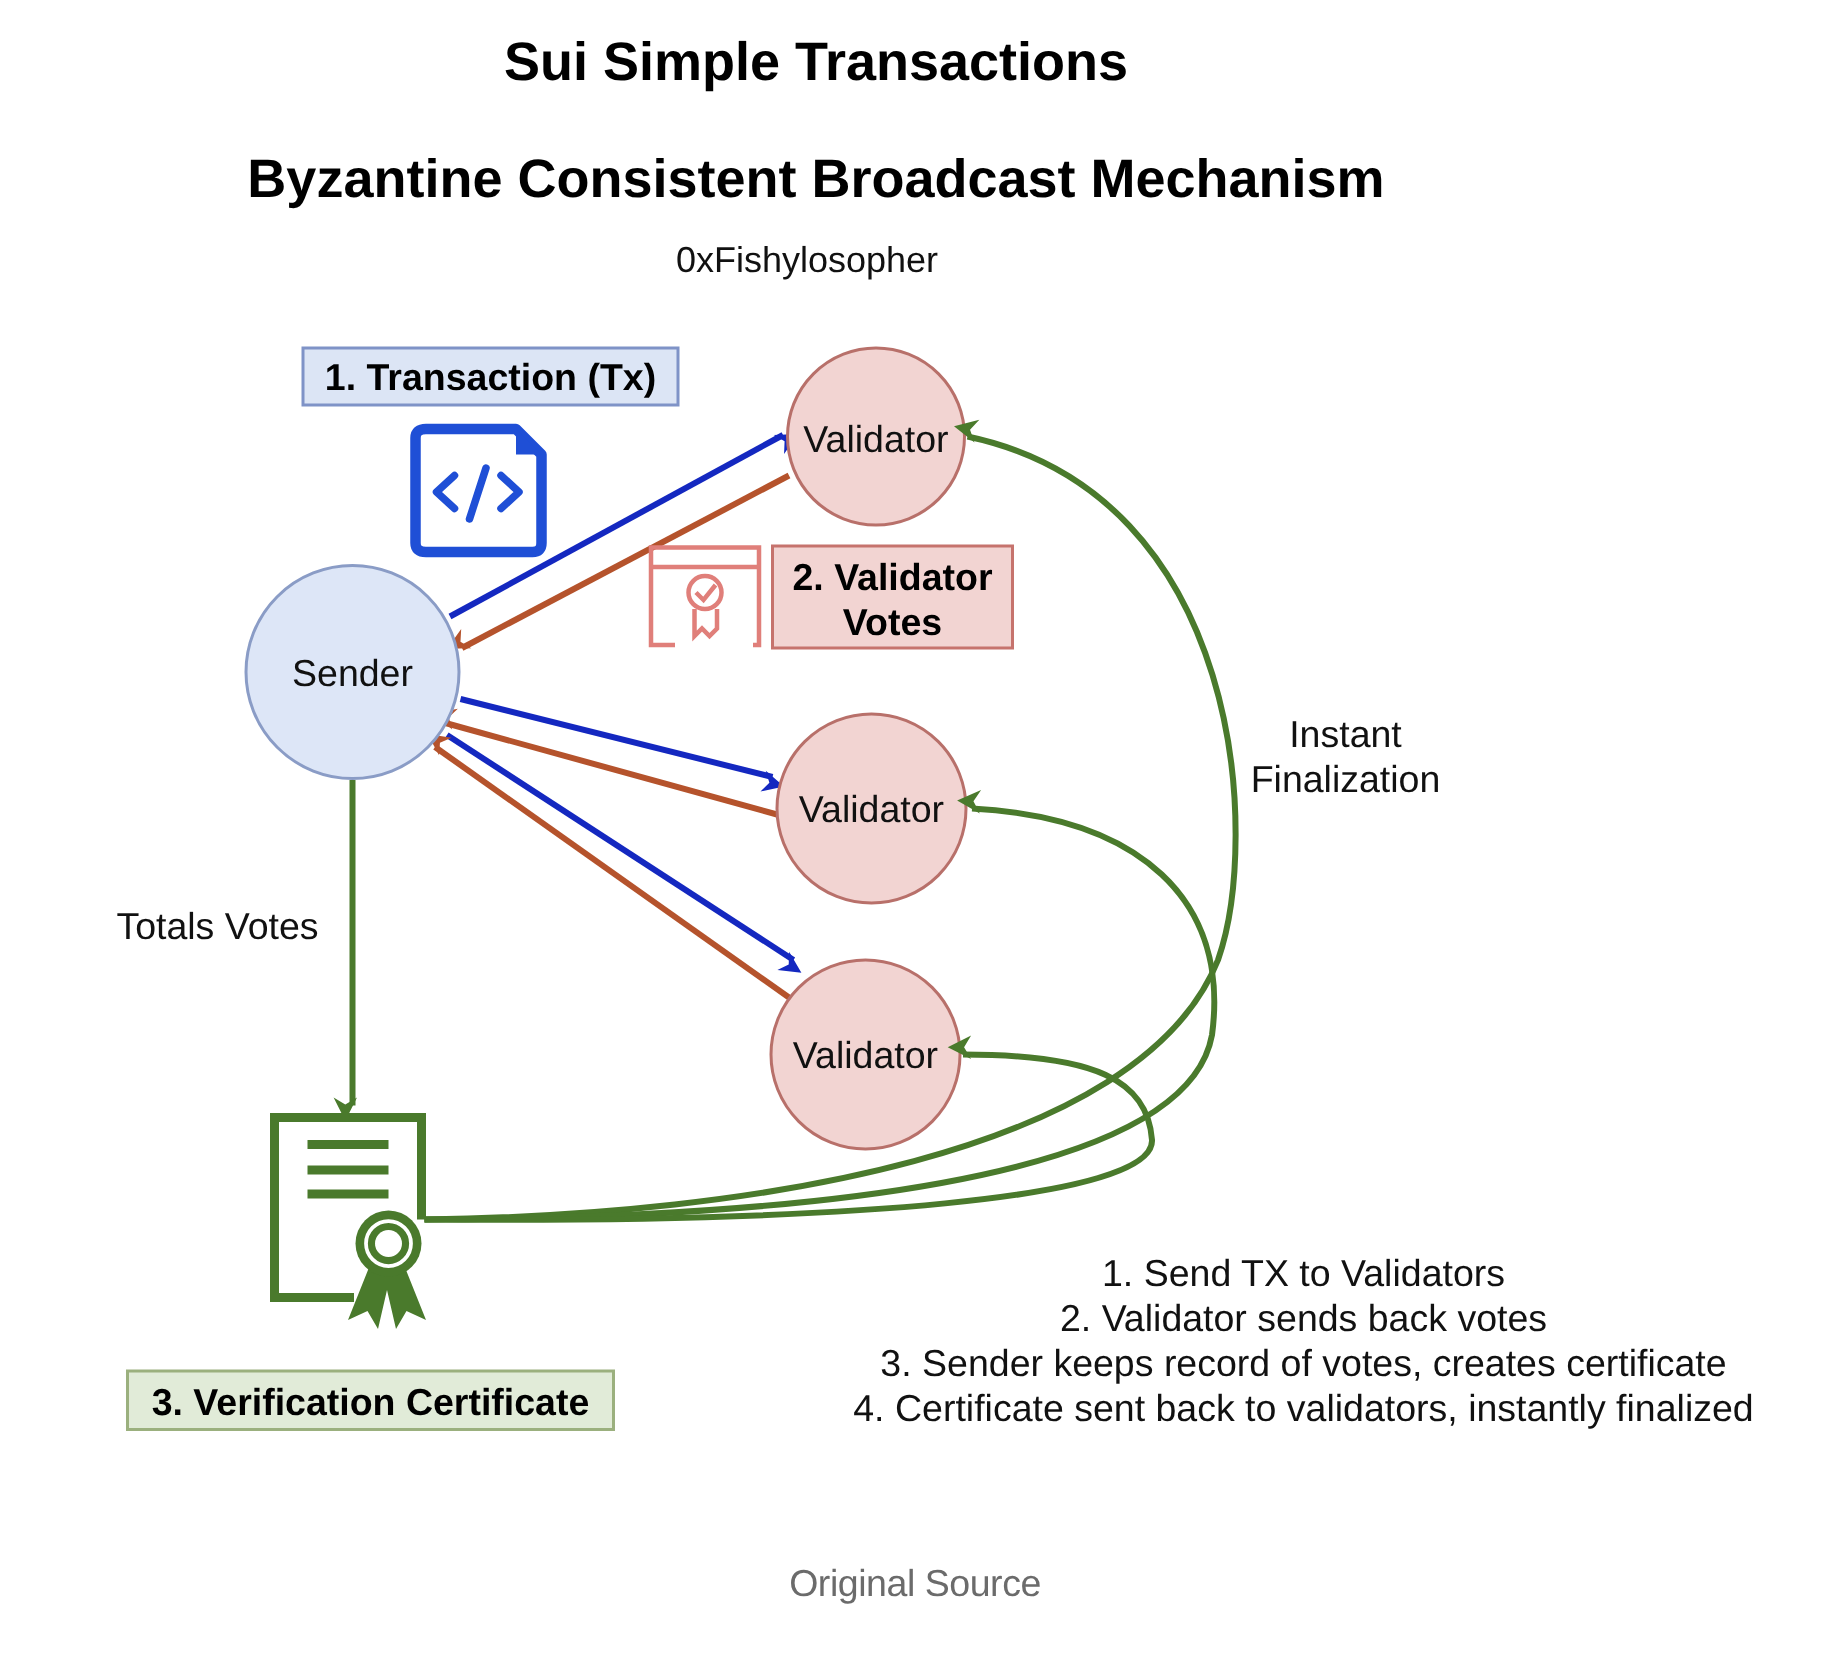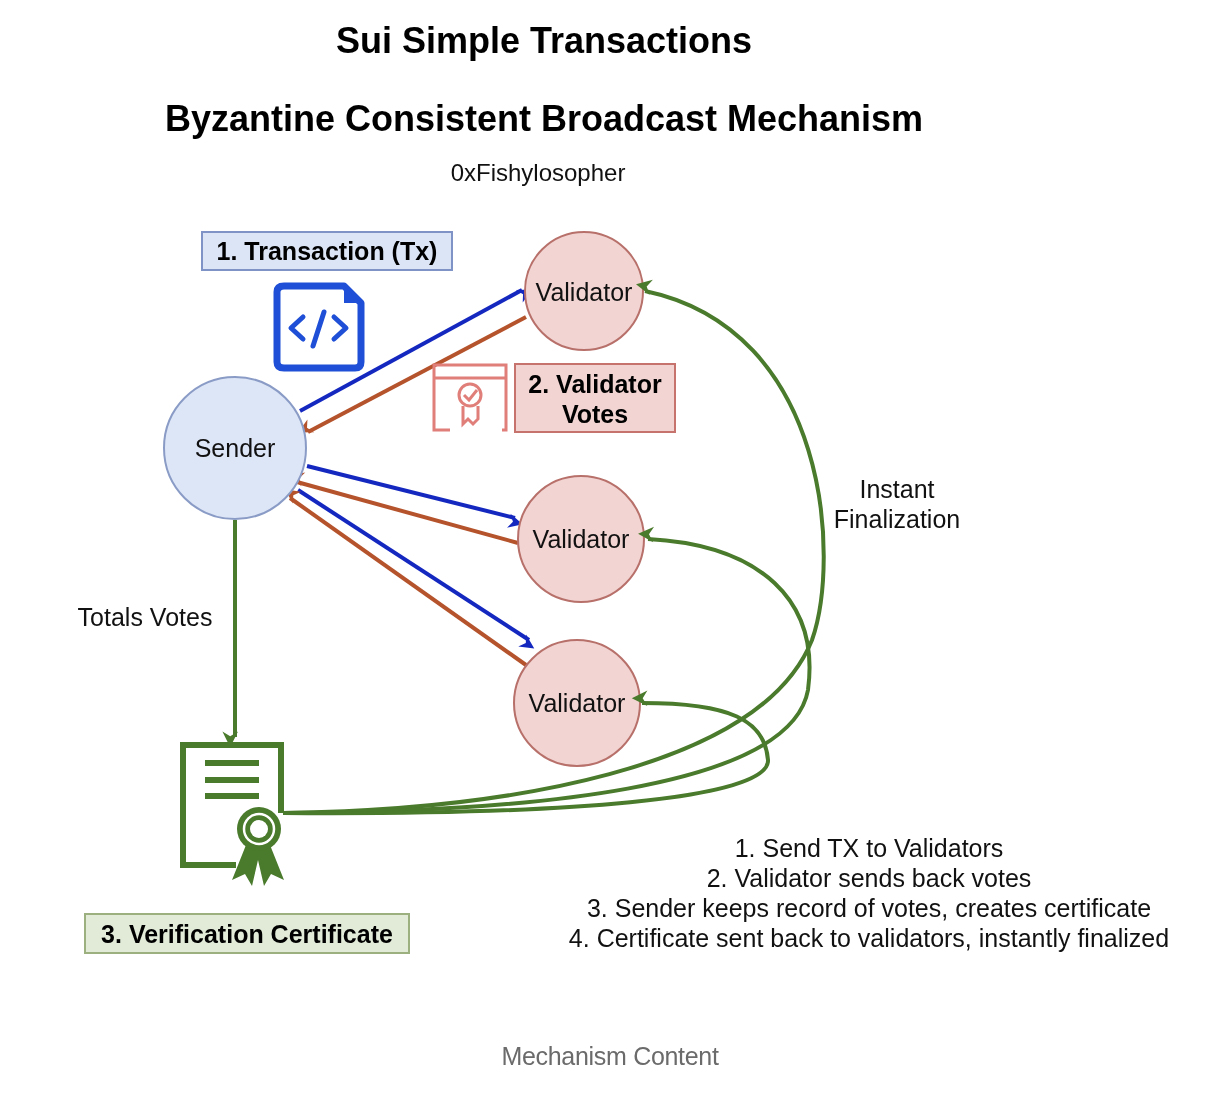--- a/index.html
+++ b/index.html
@@ -102,14 +102,14 @@
 
   <g>
     <text class="lbl" x="869" y="857" font-size="25" text-anchor="middle">1. Send TX to Validators</text>
     <text class="lbl" x="869" y="887" font-size="25" text-anchor="middle">2. Validator sends back votes</text>
     <text class="lbl" x="869" y="917" font-size="25" text-anchor="middle">3. Sender keeps record of votes, creates certificate</text>
     <text class="lbl" x="869" y="947" font-size="25" text-anchor="middle">4. Certificate sent back to validators, instantly finalized</text>
   </g>
 </svg>
 
 <div class="caption">
-  <div>Mechanism Content</div>
+  <div>Original Source</div>
 </div>
 
 </body></html>

